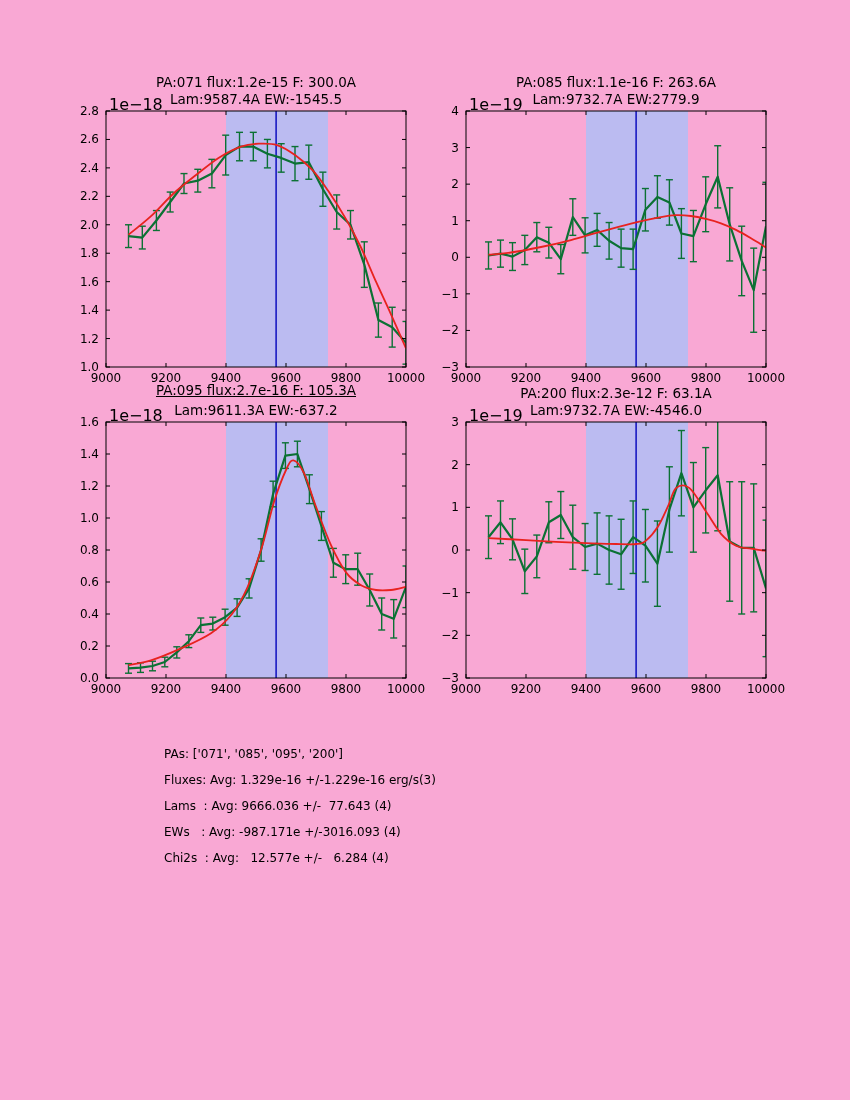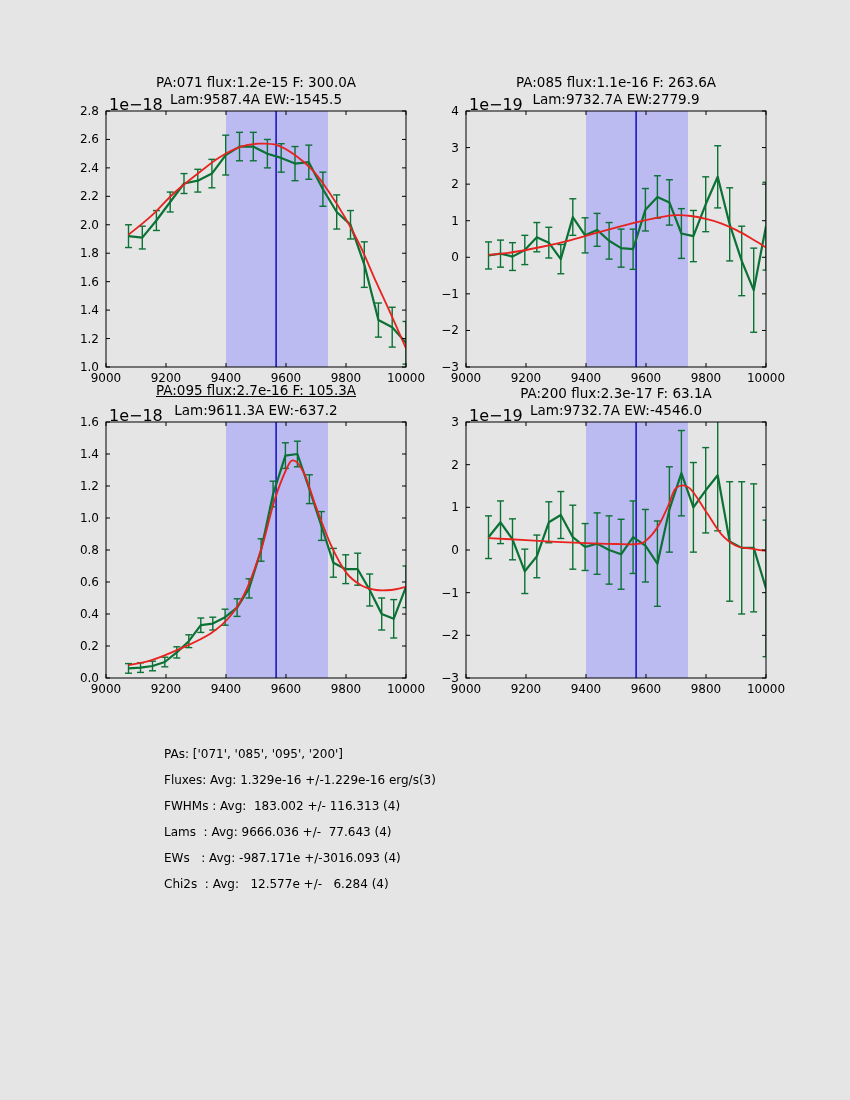--- a/index.html
+++ b/index.html
@@ -1,16 +1,16 @@
 <!DOCTYPE html>
 <html><head>
 <meta charset="utf-8">
 <style>
   html,body{margin:0;padding:0;background:#ffffff;}
-  .fig{position:relative;width:850px;height:1100px;background:#e5e5e5;overflow:hidden;
+  .fig{position:relative;width:850px;height:1100px;background:#f9a8d4;overflow:hidden;
        font-family:"DejaVu Sans","Liberation Sans",sans-serif;color:#000;}
   .title{position:absolute;width:420px;text-align:center;font-size:13.5px;line-height:16px;white-space:pre;}
   .p0t1{left:46px;top:74px;}  .p0t2{left:46px;top:91px;}
   .p1t1{left:406px;top:74px;} .p1t2{left:406px;top:91px;}
   .p2t1{left:46px;top:382px;text-decoration:underline;} .p2t2{left:46px;top:402px;}
   .p3t1{left:406px;top:385px;}.p3t2{left:406px;top:402px;}
   .offset{position:absolute;font-size:16px;}
   .o0{left:109px;top:95px;}  .o1{left:469px;top:95px;}
   .o2{left:109px;top:406px;} .o3{left:469px;top:406px;}
   .plot{position:absolute;}
@@ -411,21 +411,21 @@
       <line x1="354" y1="85.99999999999999" x2="358" y2="85.99999999999999" stroke="#000000" stroke-width="1"></line>
       <text x="51" y="89.99999999999999" text-anchor="end" font-size="12px" fill="#000000">1.2</text>
       <line x1="58" y1="53.99999999999999" x2="62" y2="53.99999999999999" stroke="#000000" stroke-width="1"></line>
       <line x1="354" y1="53.99999999999999" x2="358" y2="53.99999999999999" stroke="#000000" stroke-width="1"></line>
       <text x="51" y="57.99999999999999" text-anchor="end" font-size="12px" fill="#000000">1.4</text>
       <line x1="58" y1="22" x2="62" y2="22" stroke="#000000" stroke-width="1"></line>
       <line x1="354" y1="22" x2="358" y2="22" stroke="#000000" stroke-width="1"></line>
       <text x="51" y="26" text-anchor="end" font-size="12px" fill="#000000">1.6</text>
     </svg>
 
-  <div class="title p3t1">PA:200 flux:2.3e-17 F: 63.1A</div>
+  <div class="title p3t1">PA:200 flux:2.3e-12 F: 63.1A</div>
   <div class="title p3t2">Lam:9732.7A EW:-4546.0</div>
   <div class="offset o3">1e−19</div>
   <svg class="plot" id="plot-svg-3" width="380" height="298" style="left: 408px; top: 400px;">
       <defs>
         <clipPath id="clip3">
           <rect x="58" y="22" width="300" height="256"></rect>
         </clipPath>
       </defs>
       <rect x="178" y="22" width="102" height="256" fill="#bbbbf1"></rect>
       <line x1="228.1" y1="22" x2="228.1" y2="278" stroke="#0000bb" stroke-width="1.4"></line>
@@ -543,18 +543,17 @@
       <line x1="354" y1="64.66666666666666" x2="358" y2="64.66666666666666" stroke="#000000" stroke-width="1"></line>
       <text x="51" y="68.66666666666666" text-anchor="end" font-size="12px" fill="#000000">2</text>
       <line x1="58" y1="22" x2="62" y2="22" stroke="#000000" stroke-width="1"></line>
       <line x1="354" y1="22" x2="358" y2="22" stroke="#000000" stroke-width="1"></line>
       <text x="51" y="26" text-anchor="end" font-size="12px" fill="#000000">3</text>
     </svg>
 
   <div class="summary">
     <div>PAs: ['071', '085', '095', '200']</div>
     <div>Fluxes: Avg: 1.329e-16 +/-1.229e-16 erg/s(3)</div>
-    <div>FWHMs : Avg:  183.002 +/- 116.313 (4)</div>
     <div>Lams  : Avg: 9666.036 +/-  77.643 (4)</div>
     <div>EWs   : Avg: -987.171e +/-3016.093 (4)</div>
     <div>Chi2s  : Avg:   12.577e +/-   6.284 (4)</div>
   </div>
 </div>
 
 </body></html>

